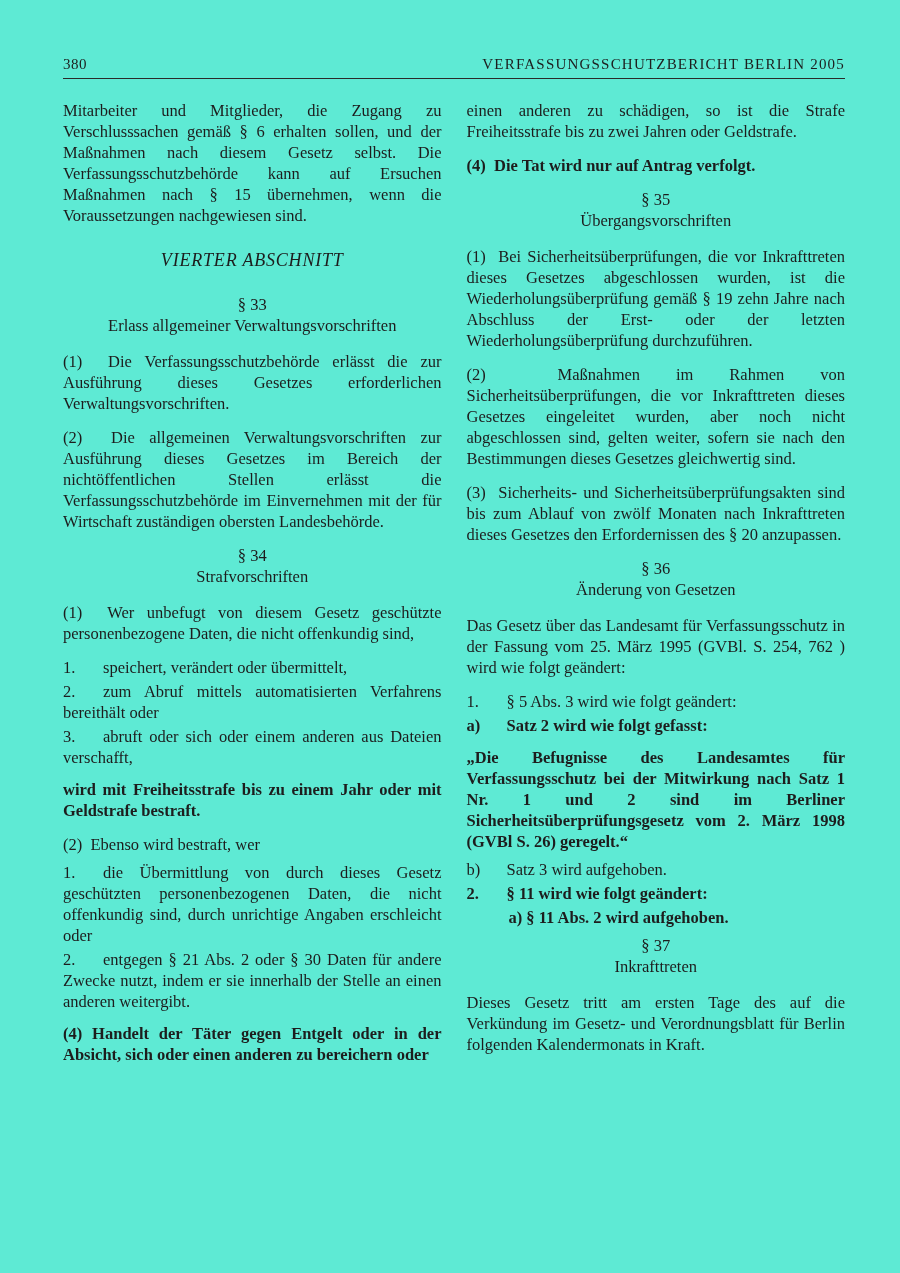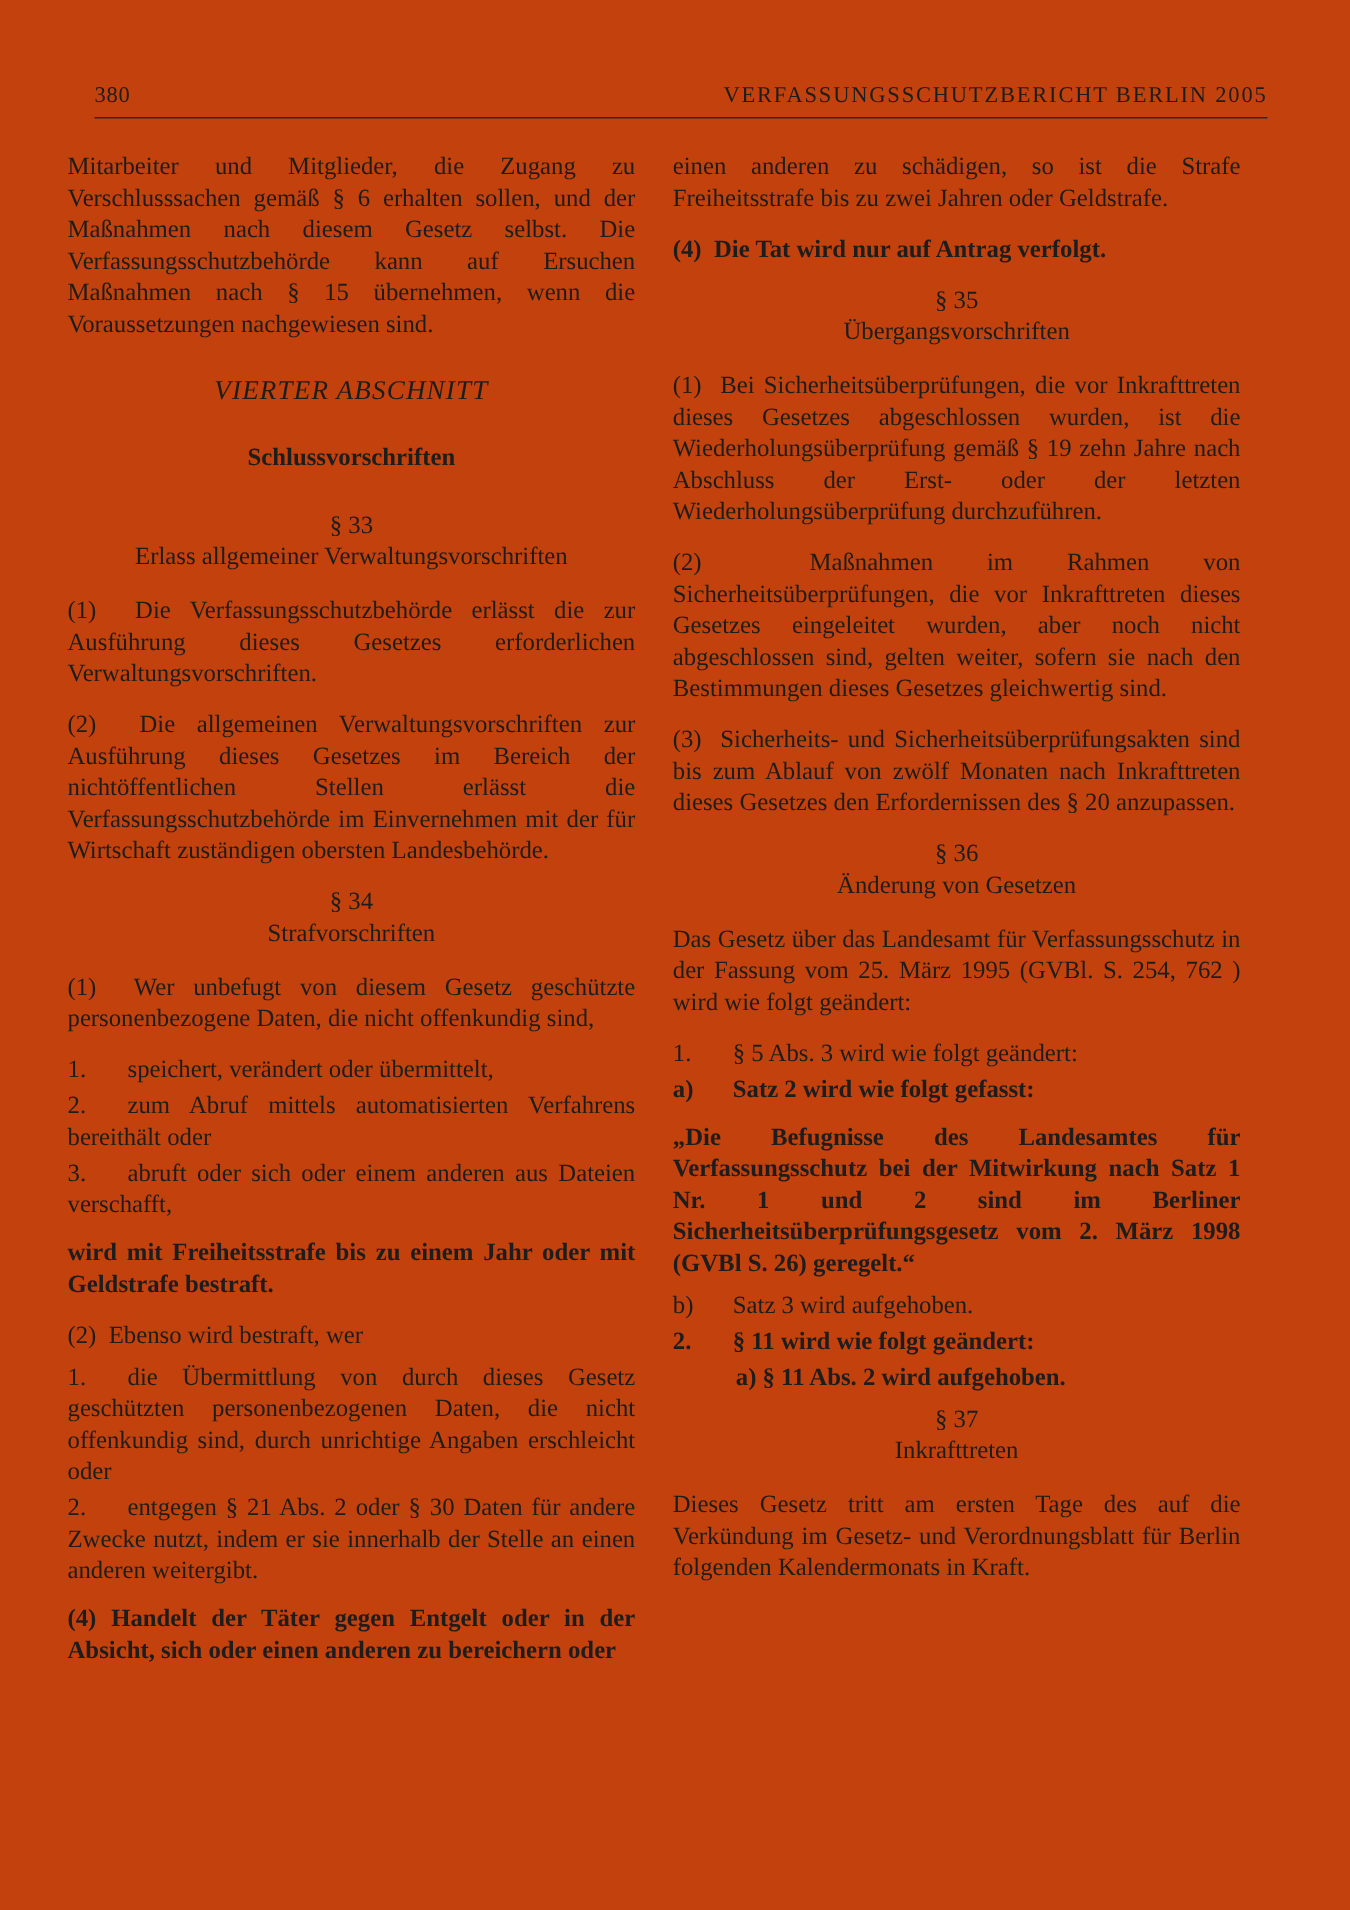--- a/index.html
+++ b/index.html
@@ -1,33 +1,33 @@
 <!DOCTYPE html>
 <html><head>
 <meta charset="utf-8">
 <style>
   html,body{margin:0;padding:0;background:#e8e8e8;}
   .page{
     position:relative;
     width:900px;height:1273px;
-    background:#c2410c;
+    background:#5eead4;
     font-family:"Liberation Serif","DejaVu Serif",serif;
     color:#1d1d1d;
     overflow:hidden;
   }
   .page-header{
     position:absolute;left:63px;top:56px;width:782px;
     display:flex;justify-content:space-between;align-items:flex-end;
     font-size:15px;letter-spacing:1.2px;
     padding-bottom:5px;
     border-bottom:1.5px solid #2a2a2a;
   }
   .page-header .pgnum{letter-spacing:0.5px;}
   .content{
-    position:absolute;left:45px;top:100px;width:782px;
+    position:absolute;left:63px;top:100px;width:782px;
     display:flex;gap:25px;
   }
   .col{width:378.5px;font-size:16.5px;line-height:21px;}
   .para{margin:0 0 13px 0;text-align:justify;}
   .para.tight{margin-bottom:7px;}
   .mt{margin-top:11px;font-weight:bold;}
   .num{margin:0 0 3px 0;text-align:justify;}
   .num .nlabel{display:inline-block;width:40px;}
   .indent{text-indent:42px;margin:0 0 3px 0;text-align:justify;}
   .abschnitt{
@@ -44,21 +44,20 @@
 
 <div class="page">
   <div class="page-header">
     <span class="pgnum">380</span>
     <span>VERFASSUNGSSCHUTZBERICHT BERLIN 2005</span>
   </div>
   <div class="content">
     <div class="col" id="col-left">
         <p class="para">Mitarbeiter und Mitglieder, die Zugang zu Verschlusssachen gemäß §&nbsp;6 erhalten sollen, und der Maßnahmen nach diesem Gesetz selbst. Die Verfassungsschutzbehörde kann auf Ersuchen Maßnahmen nach §&nbsp;15 übernehmen, wenn die Voraussetzungen nachgewiesen sind.</p>
         <p class="abschnitt">VIERTER ABSCHNITT</p>
-        <p class="bold-center">Schlussvorschriften</p>
         <div class="section-head">
           <div>§ 33</div>
           <div>Erlass allgemeiner Verwaltungsvorschriften</div>
         </div>
         <p class="para">(1)&nbsp;&nbsp;Die Verfassungsschutzbehörde erlässt die zur Ausführung dieses Gesetzes erforderlichen Verwaltungsvorschriften.</p>
         <p class="para">(2)&nbsp;&nbsp;Die allgemeinen Verwaltungsvorschriften zur Ausführung dieses Gesetzes im Bereich der nichtöffentlichen Stellen erlässt die Verfassungsschutzbehörde im Einvernehmen mit der für Wirtschaft zuständigen obersten Landesbehörde.</p>
         <div class="section-head">
           <div>§ 34</div>
           <div>Strafvorschriften</div>
         </div>

